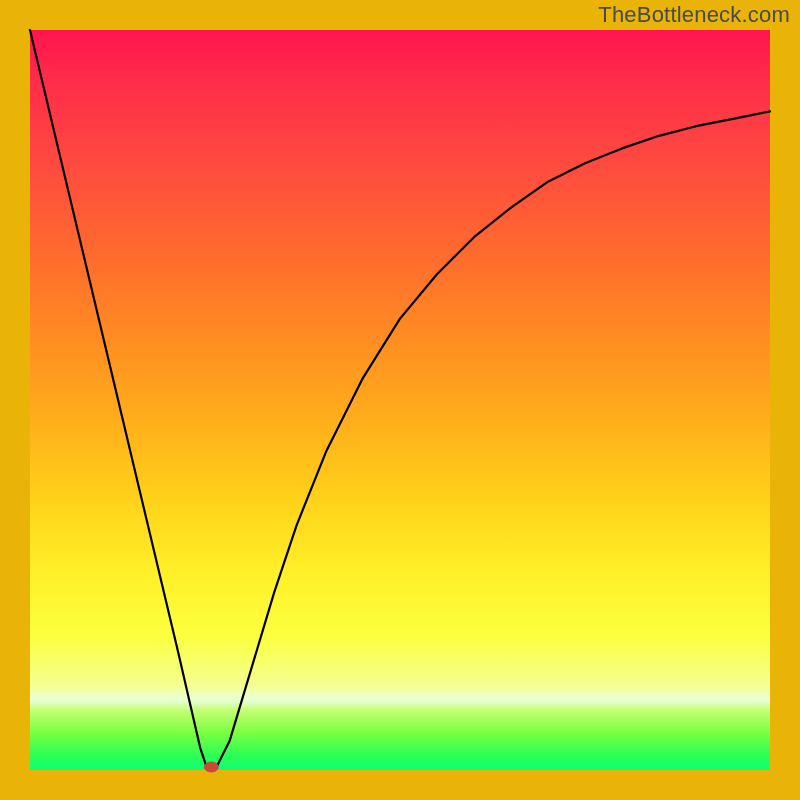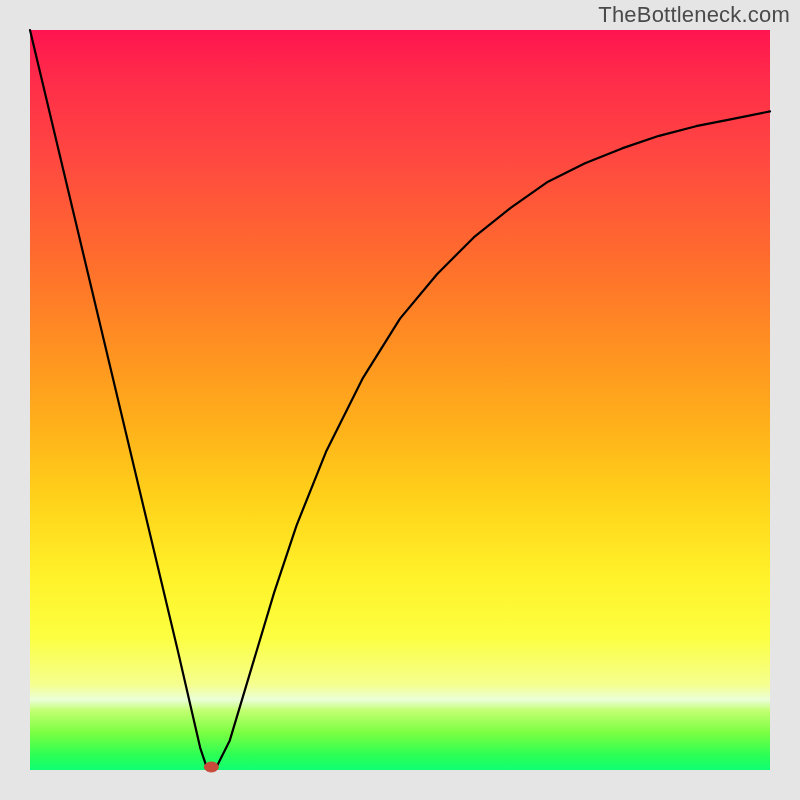--- a/index.html
+++ b/index.html
@@ -8,21 +8,21 @@
     width: 800px;
     height: 800px;
     overflow: hidden;
     font-family: Arial, Helvetica, sans-serif;
     background: #000;
   }
   .frame {
     position: relative;
     width: 800px;
     height: 800px;
-    background: #e5e5e5;
+    background: #eab308;
   }
   .watermark {
     position: absolute;
     top: 2px;
     right: 10px;
     color: #4a4a4a;
     font-size: 22px;
     letter-spacing: 0.2px;
     z-index: 10;
     user-select: none;

